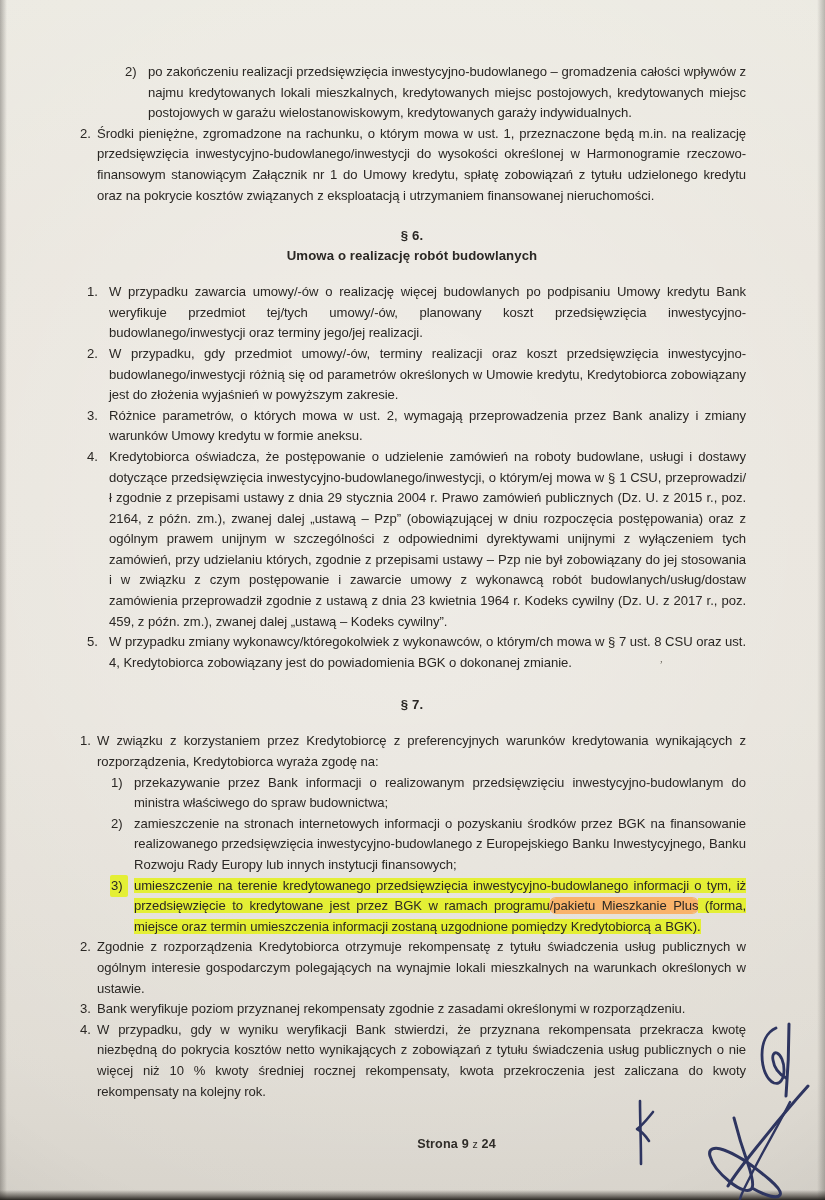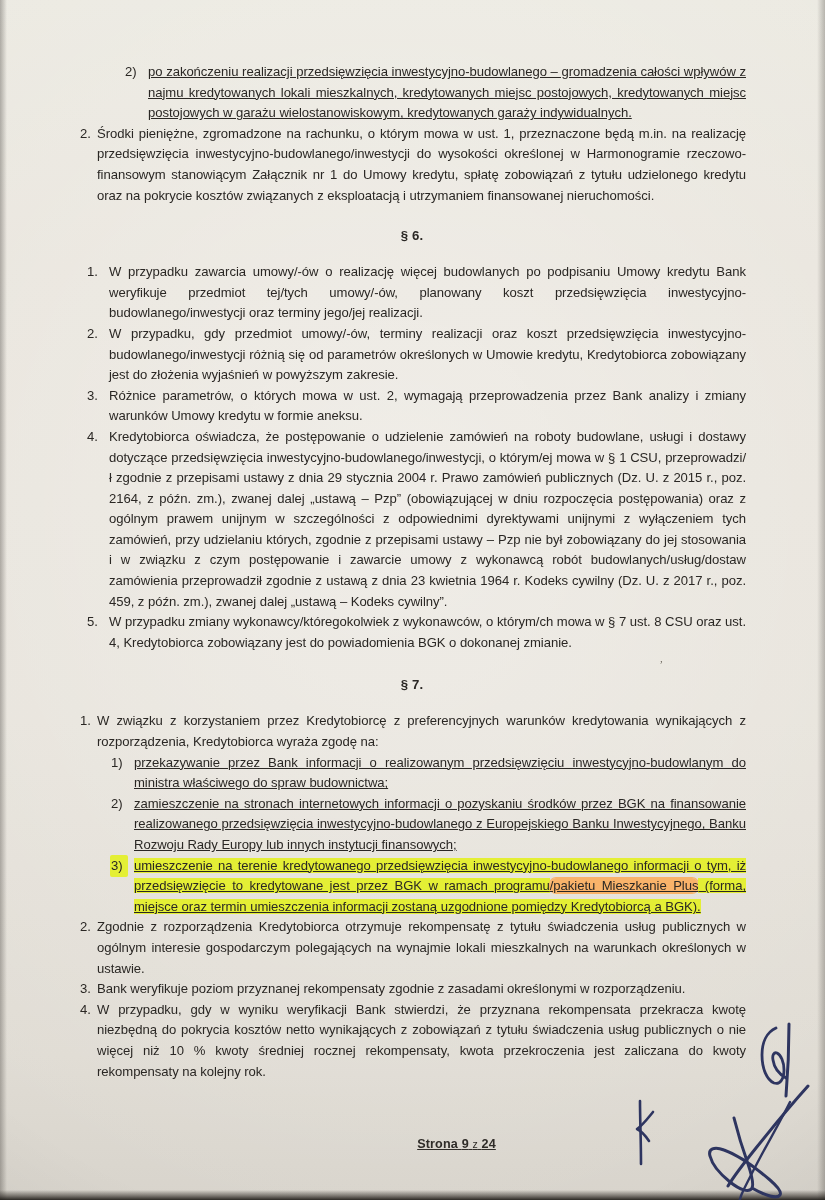--- a/index.html
+++ b/index.html
@@ -105,21 +105,21 @@
     align-items: flex-start;
     margin-left: 33px;
   }
   .lvl2 > .marker {
     flex: 0 0 auto;
     width: 16px;
     margin-right: 7px;
     font-size: 13.1px;
     line-height: 20.6px;
   }
-  .lvl2 > .body { flex: 1 1 auto; min-width: 0; text-decoration: underline; }
+  .lvl2 > .body { flex: 1 1 auto; min-width: 0; }
 
   
   .orphan2 { margin-left: 47px; }
 
   
   .sec-head {
     text-align: center;
     font-weight: bold;
     font-size: 13.2px;
     line-height: 19px;
@@ -161,21 +161,20 @@
     text-align: center;
     z-index: 3;
   }
   #footer .pg {
     display: inline-block;
     font-size: 12.6px;
     font-weight: bold;
     letter-spacing: 0.15px;
     color: #2f2c28;
     padding-left: 88px;
-    text-decoration: underline;
   }
   #footer .pg .small {
     font-size: 10.5px;
     font-weight: normal;
   }
 
   
   .ink {
     position: absolute;
     z-index: 4;
@@ -211,20 +210,21 @@
     </div>
 
     <div class="lvl1 tight">
       <span class="marker">2.</span>
       <span class="body para">Środki pieniężne, zgromadzone na rachunku, o którym mowa w ust. 1, przeznaczone będą m.in. na realizację przedsięwzięcia inwestycyjno-budowlanego/inwestycji do wysokości określonej w Harmonogramie rzeczowo-finansowym stanowiącym Załącznik nr 1 do Umowy kredytu, spłatę zobowiązań z tytułu udzielonego kredytu oraz na pokrycie kosztów związanych z eksploatacją i utrzymaniem finansowanej nieruchomości.</span>
     </div>
 
     <div class="gap-after-top"></div>
 
     <div class="sec-head sec-sym">§ 6.</div>
+    <div class="sec-head sec-title">Umowa o realizację robót budowlanych</div>
 
     <div class="gap-before-list"></div>
 
     <div class="lvl1 wide">
       <span class="marker">1.</span>
       <span class="body para">W przypadku zawarcia umowy/-ów o realizację więcej budowlanych po podpisaniu Umowy kredytu Bank weryfikuje przedmiot tej/tych umowy/-ów, planowany koszt przedsięwzięcia inwestycyjno-budowlanego/inwestycji oraz terminy jego/jej realizacji.</span>
     </div>
     <div class="lvl1 wide">
       <span class="marker">2.</span>
       <span class="body para">W przypadku, gdy przedmiot umowy/-ów, terminy realizacji oraz koszt przedsięwzięcia inwestycyjno-budowlanego/inwestycji różnią się od parametrów określonych w Umowie kredytu, Kredytobiorca zobowiązany jest do złożenia wyjaśnień w powyższym zakresie.</span>

